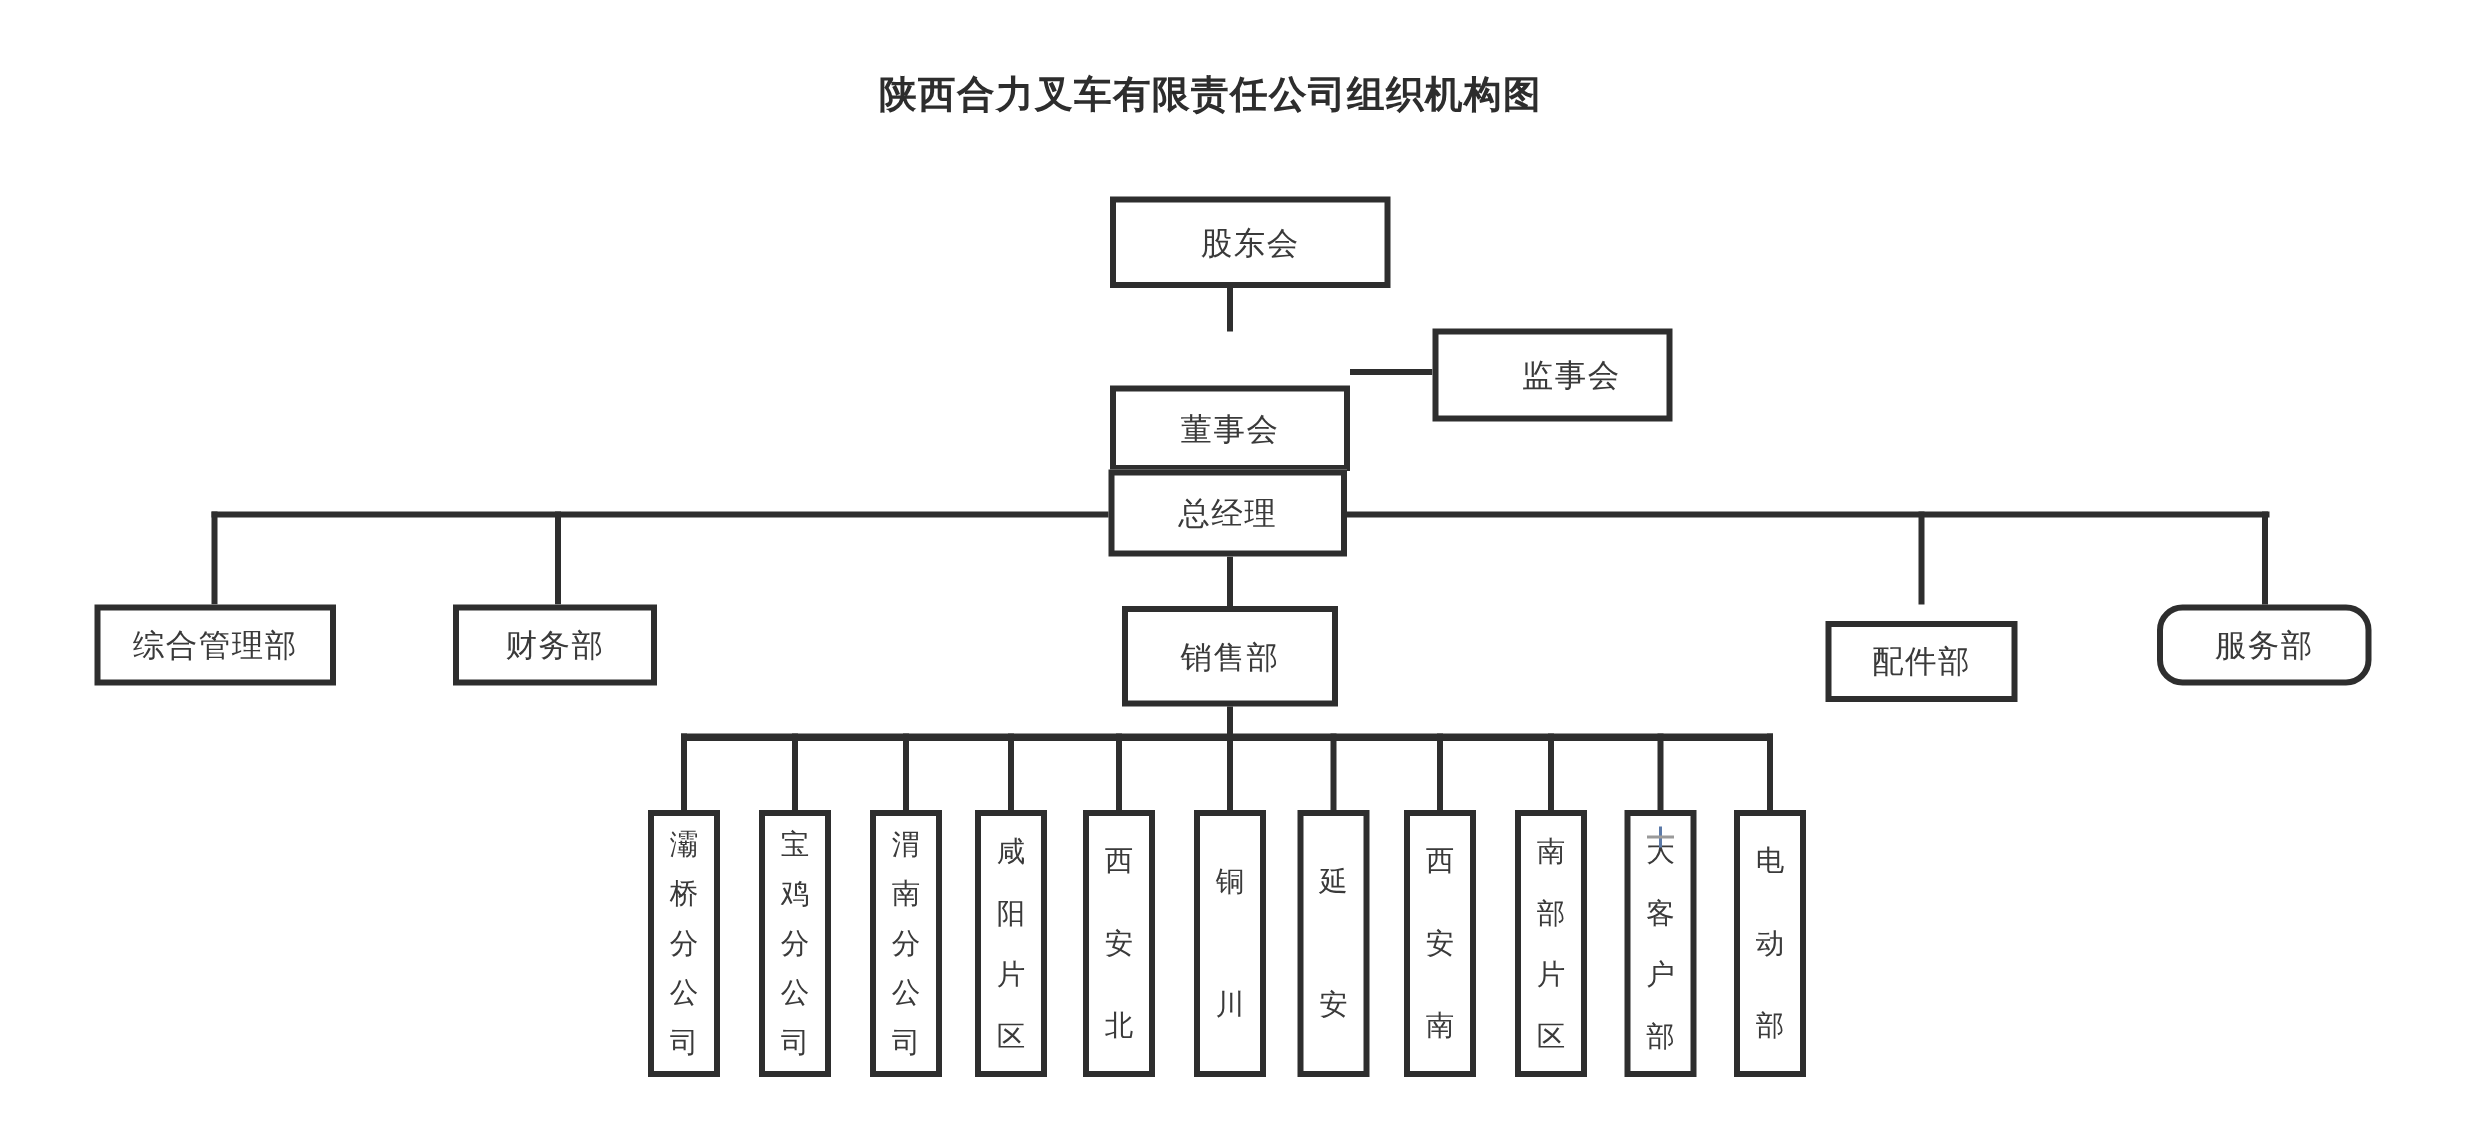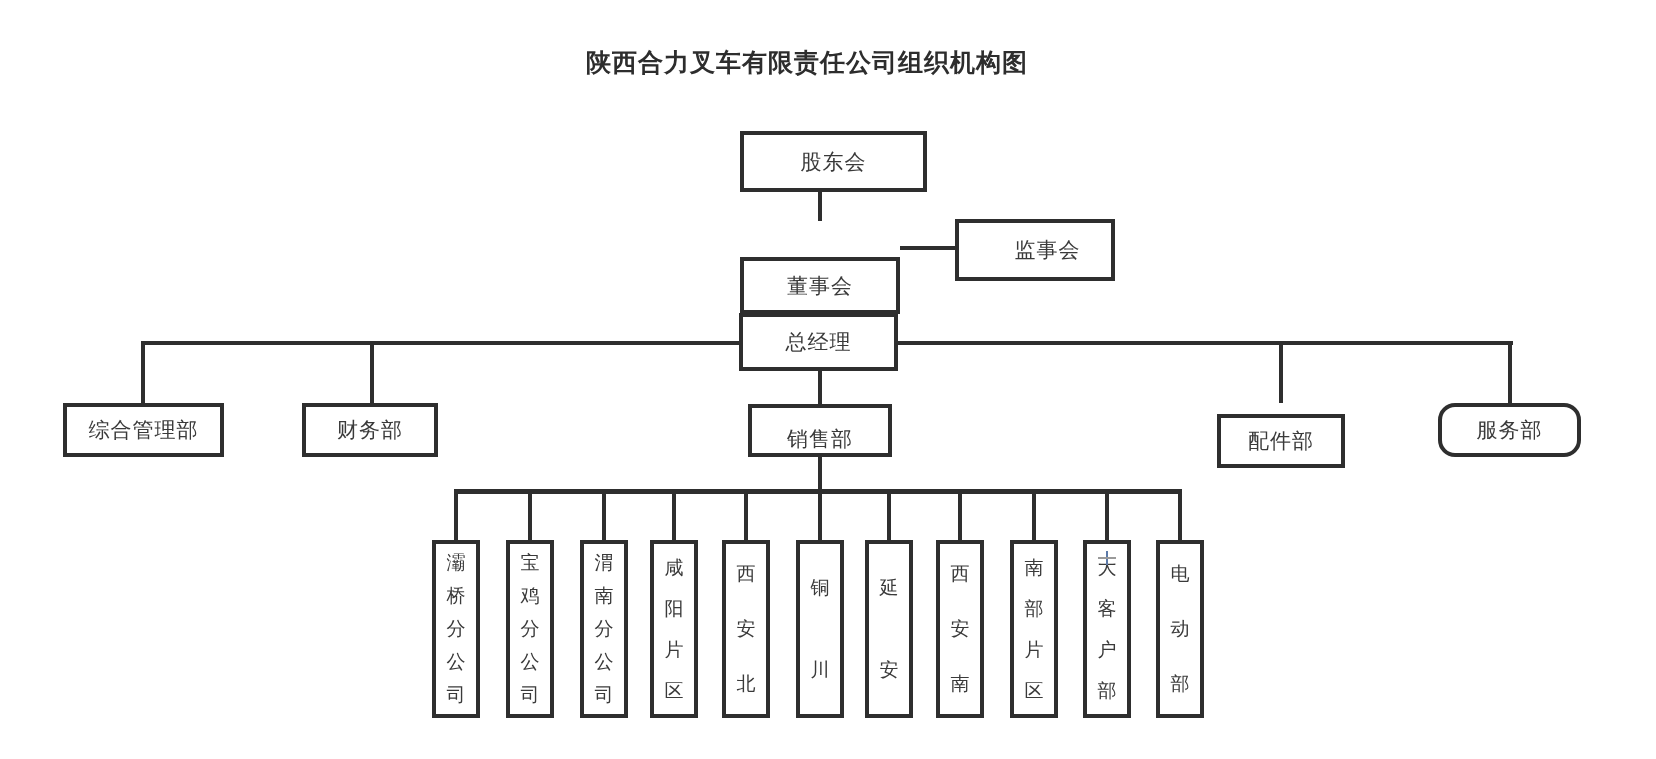--- a/index.html
+++ b/index.html
@@ -116,21 +116,21 @@
   <div class="node" style="left:739px;top:313px;width:159px;height:58px;">
     <span>总经理</span>
   </div>
 
   <div class="node" style="left:63px;top:403px;width:161px;height:54px;">
     <span>综合管理部</span>
   </div>
   <div class="node" style="left:302px;top:403px;width:136px;height:54px;">
     <span>财务部</span>
   </div>
-  <div class="node" style="left:748px;top:404px;width:144px;height:53px;align-items:flex-end;">
+  <div class="node" style="left:748px;top:404px;width:144px;height:67px;">
     <span>销售部</span>
   </div>
   <div class="node" style="left:1217px;top:403px;width:128px;height:54px;margin-top:11px;">
     <span>配件部</span>
   </div>
   <div class="node" style="left:1438px;top:403px;width:143px;height:54px;border-radius:17px;">
     <span>服务部</span>
   </div>
 
   <div class="vnode" style="left:432px;">

